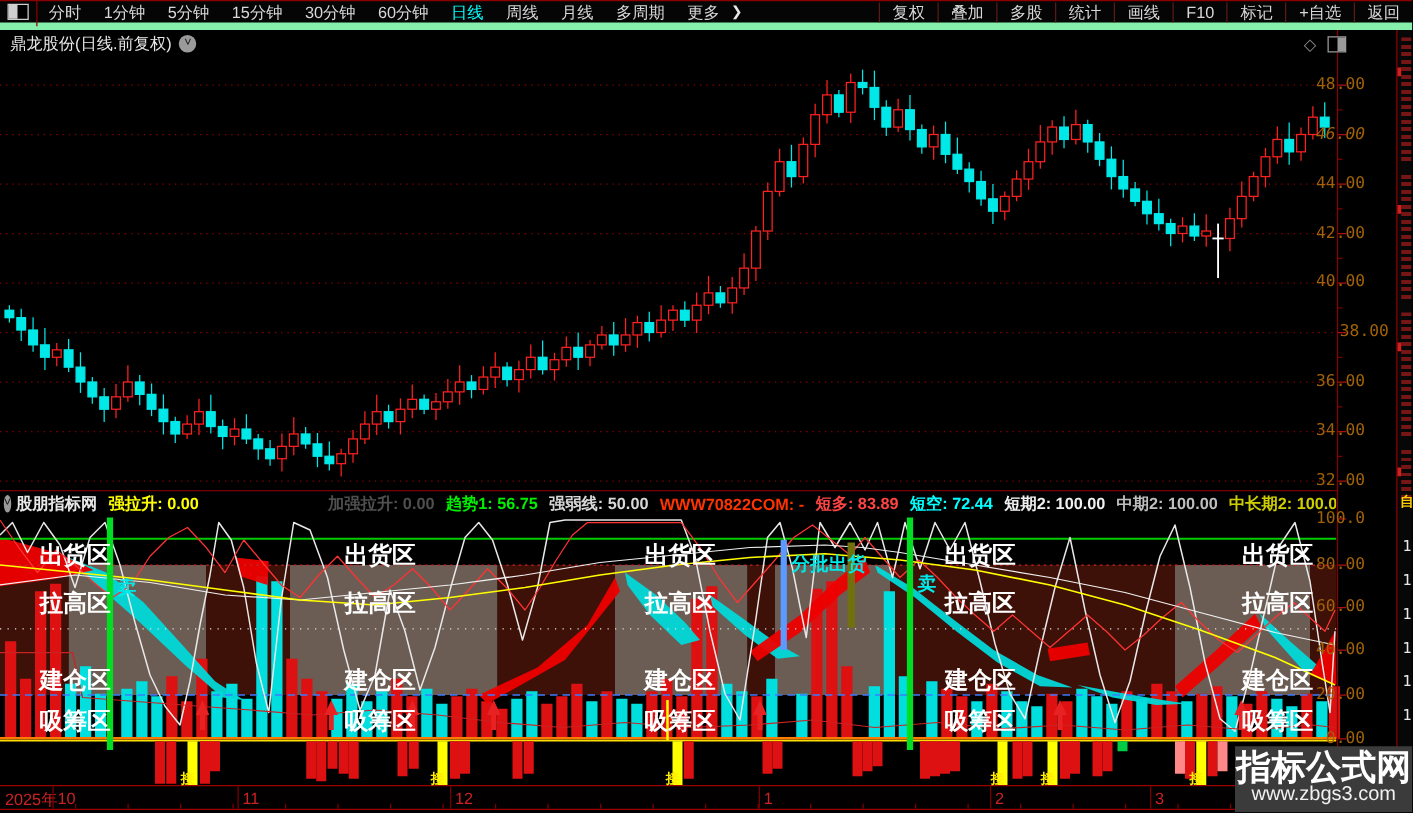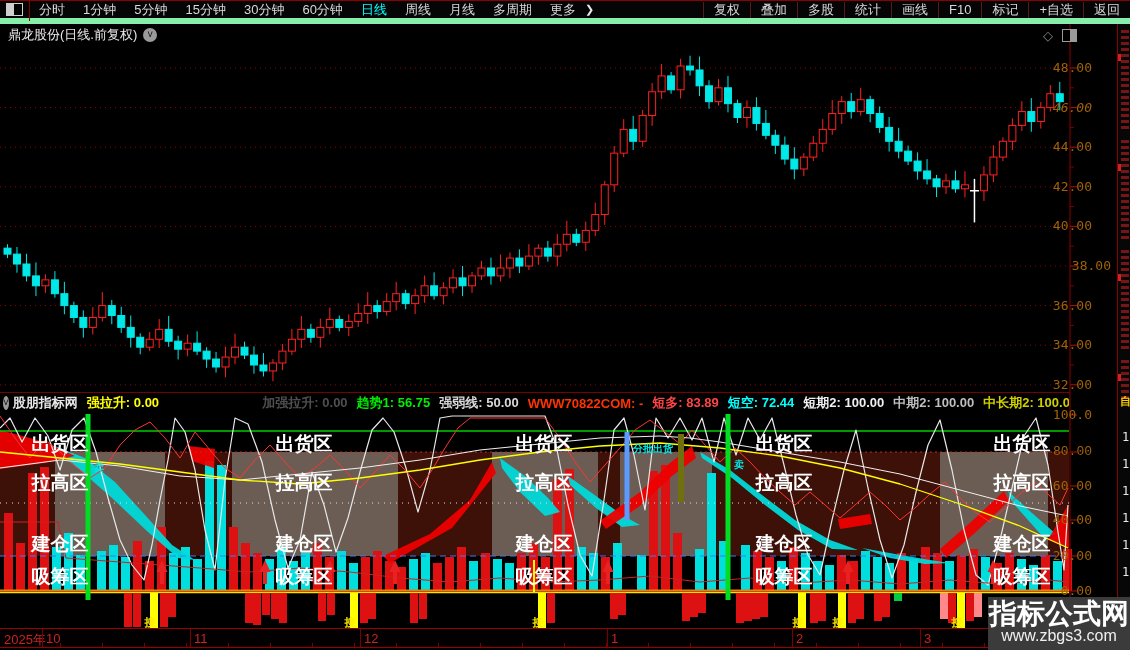--- a/index.html
+++ b/index.html
@@ -33,21 +33,21 @@
   #ind-header{top:394px;left:0;width:1069px;height:18px;display:flex;align-items:center;
               overflow:hidden;z-index:15;background:transparent;}
   .ind-h-item{font-size:13px;font-weight:bold;margin-right:9px;white-space:nowrap;
               font-family:"Liberation Sans",sans-serif;}
   
   .axlbl{position:absolute;left:1048px;width:44px;text-align:right;color:#a16207;
          font:13px "DejaVu Sans Mono",monospace;z-index:6;}
   
   .zlbl{position:absolute;color:#ffffff;font-size:19px;font-weight:bold;transform:translateX(-50%);
         z-index:11;white-space:nowrap;}
-  .ptext{position:absolute;color:#00e8e8;font-size:10px;font-weight:bold;z-index:11;white-space:nowrap;}
+  .ptext{position:absolute;color:#00e8e8;font-size:15px;font-weight:bold;z-index:11;white-space:nowrap;}
   .marker{position:absolute;color:#ffee00;font-size:11px;font-weight:bold;transform:translateX(-50%);
           z-index:11;}
   
   #date-axis{top:628px;left:0;width:1117px;height:20px;background:#020000;
              border-top:1px solid #9a0000;border-bottom:1px solid #9a0000;box-sizing:border-box;z-index:8;}
   .dlbl{position:absolute;top:2px;color:#cc2222;font-size:13px;}
   .dtick{position:absolute;top:0;width:1px;height:18px;background:#7a0000;}
   .mtick{position:absolute;bottom:0;width:1px;height:4px;background:#7a0000;}
   
   #sidebar{top:24px;left:1117px;width:13px;height:626px;background:#070707;
@@ -566,21 +566,21 @@
       <div class="axlbl" style="top: 60px;">48.00</div>
       <div class="axlbl" style="top: 99.6px; font-style: italic;">46.00</div>
       <div class="axlbl" style="top: 139.2px;">44.00</div>
       <div class="axlbl" style="top: 178.8px;">42.00</div>
       <div class="axlbl" style="top: 218.4px;">40.00</div>
       <div class="axlbl" style="top: 258px; padding-left: 19px;">38.00</div>
       <div class="axlbl" style="top: 297.6px;">36.00</div>
       <div class="axlbl" style="top: 337.2px;">34.00</div>
       <div class="axlbl" style="top: 376.8px;">32.00</div>
       <div class="axlbl" style="top: 407px;">100.0</div>
-      <div class="axlbl" style="top: 444px; font-family: Liberation Mono, monospace;">80.00</div>
+      <div class="axlbl" style="top: 444px;">80.00</div>
       <div class="axlbl" style="top: 478px;">60.00</div>
       <div class="axlbl" style="top: 512px;">40.00</div>
       <div class="axlbl" style="top: 548px;">20.00</div>
       <div class="axlbl" style="top: 583px;">0.00</div>
       <div class="zlbl" style="left: 60px; top: 431px;">出货区</div>
       <div class="zlbl" style="left: 304px; top: 431px;">出货区</div>
       <div class="zlbl" style="left: 544px; top: 431px;">出货区</div>
       <div class="zlbl" style="left: 784px; top: 431px;">出货区</div>
       <div class="zlbl" style="left: 1022px; top: 431px;">出货区</div>
       <div class="zlbl" style="left: 60px; top: 470px;">拉高区</div>

